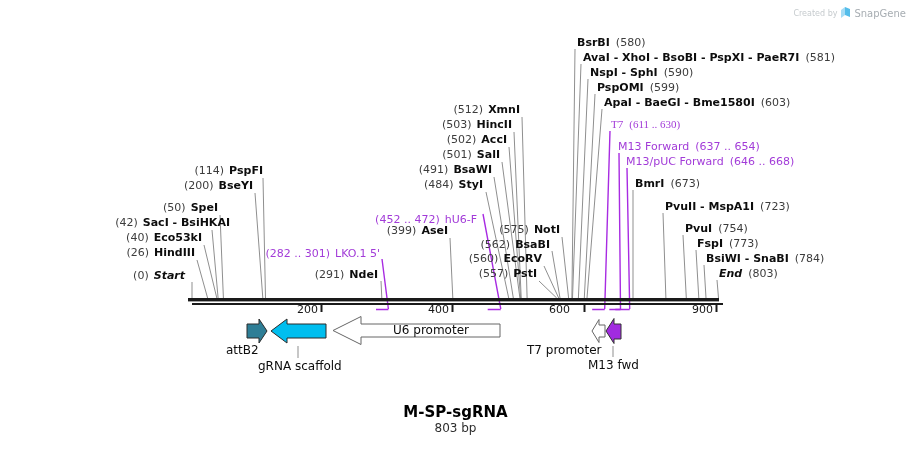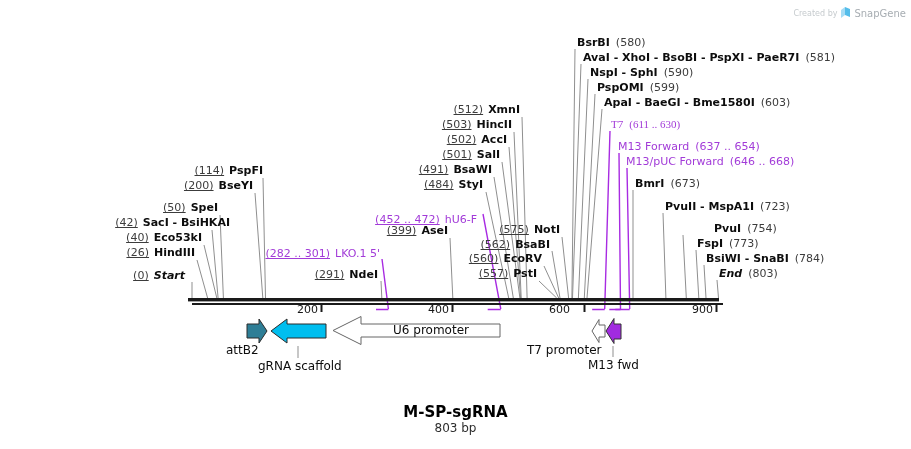--- a/index.html
+++ b/index.html
@@ -3,21 +3,21 @@
 <meta charset="utf-8">
 <style>
   html,body { margin:0; padding:0; background:#fff; }
   #stage {
     position:relative; width:911px; height:449px; overflow:hidden;
     background:#ffffff; font-family:"DejaVu Sans", sans-serif;
   }
   #maplayer { position:absolute; left:0; top:0; }
   .site { position:absolute; white-space:nowrap; font-size:11px; line-height:13px; color:#3c3c3c; }
   .site .nm { font-weight:bold; color:#0d0d0d; }
-  .site .pre { margin-right:5px;text-decoration:underline; }
+  .site .pre { margin-right:5px; }
   .site .post { margin-left:6px; }
   .site.purple { color:#a23bd8; }
   .site.purple .nm { font-weight:normal; color:#a23bd8; }
   .site.terminus .nm { font-style:italic; }
   .tick { position:absolute; width:46px; text-align:right; font-size:11px; line-height:12px; color:#161616; }
   .feat { position:absolute; white-space:nowrap; font-size:12px; line-height:13px; color:#0d0d0d; }
   .u6c { text-align:center; width:136px; }
   .titleblock { position:absolute; left:0; right:0; top:403px; text-align:center; }
   .titleblock .t1 { font-size:15px; font-weight:bold; color:#000; line-height:18px; }
   .titleblock .t2 { font-size:12px; color:#2e2e2e; line-height:15px; }
@@ -122,21 +122,21 @@
   <div class="site" style="top:36px; left:577px;text-align:right;"><span class="nm">BsrBI</span><span class="pos post">(580)</span></div>
   <div class="site" style="top:51px; left:583px;"><span class="nm">AvaI - XhoI - BsoBI - PspXI - PaeR7I</span><span class="pos post">(581)</span></div>
   <div class="site" style="top:66px; left:590px;"><span class="nm">NspI - SphI</span><span class="pos post">(590)</span></div>
   <div class="site" style="top:81px; left:597px;"><span class="nm">PspOMI</span><span class="pos post">(599)</span></div>
   <div class="site" style="top:96px; left:604px;"><span class="nm">ApaI - BaeGI - Bme1580I</span><span class="pos post">(603)</span></div>
   <div class="site purple" style="top:118px; left:611px;font-family:Liberation Serif, serif;"><span class="nm">T7</span><span class="pos post">(611 .. 630)</span></div>
   <div class="site purple" style="top:140px; left:618px;"><span class="nm">M13 Forward</span><span class="pos post">(637 .. 654)</span></div>
   <div class="site purple" style="top:155px; left:626px;"><span class="nm">M13/pUC Forward</span><span class="pos post">(646 .. 668)</span></div>
   <div class="site" style="top:177px; left:635px;"><span class="nm">BmrI</span><span class="pos post">(673)</span></div>
   <div class="site" style="top:200px; left:665px;"><span class="nm">PvuII - MspA1I</span><span class="pos post">(723)</span></div>
-  <div class="site" style="top:222px; left:714px;"><span class="nm">PvuI</span><span class="pos post">(754)</span></div>
+  <div class="site" style="top:222px; left:685px;"><span class="nm">PvuI</span><span class="pos post">(754)</span></div>
   <div class="site" style="top:237px; left:697px;"><span class="nm">FspI</span><span class="pos post">(773)</span></div>
   <div class="site" style="top:252px; left:706px;"><span class="nm">BsiWI - SnaBI</span><span class="pos post">(784)</span></div>
   <div class="site terminus" style="top:267px; left:719px;"><span class="nm">End</span><span class="pos post">(803)</span></div>
 
   <div class="tick" style="top:304px; left:272px;">200</div>
   <div class="tick" style="top:304px; left:403px;">400</div>
   <div class="tick" style="top:304px; left:524px;">600</div>
   <div class="tick" style="top:304px; left:667px;">900</div>
 
   <div class="feat" style="top:344px; left:226px;">attB2</div>

